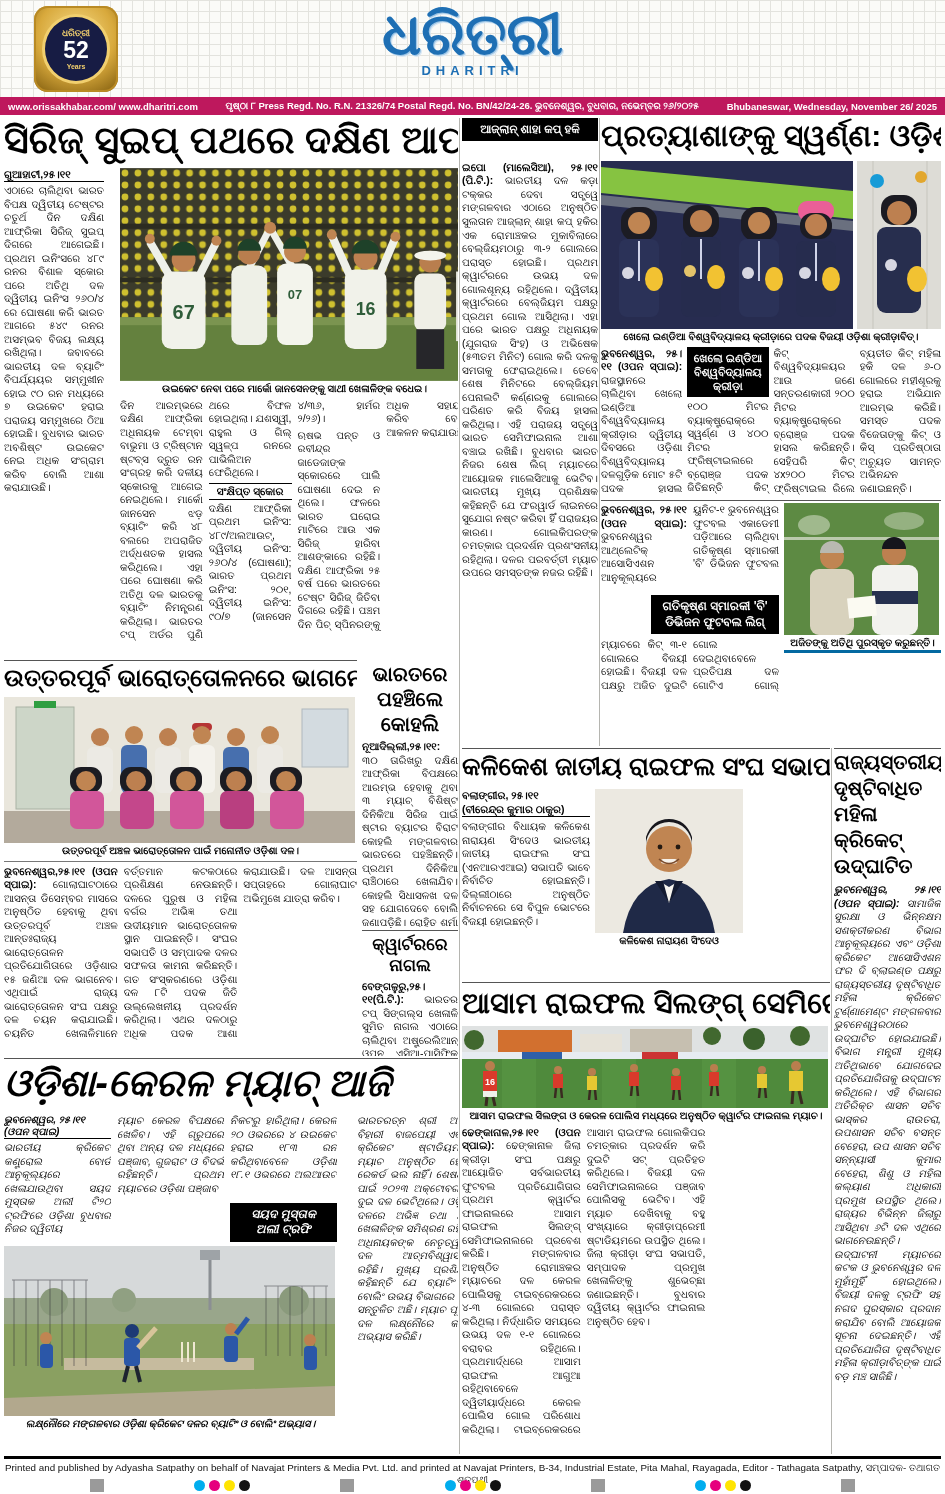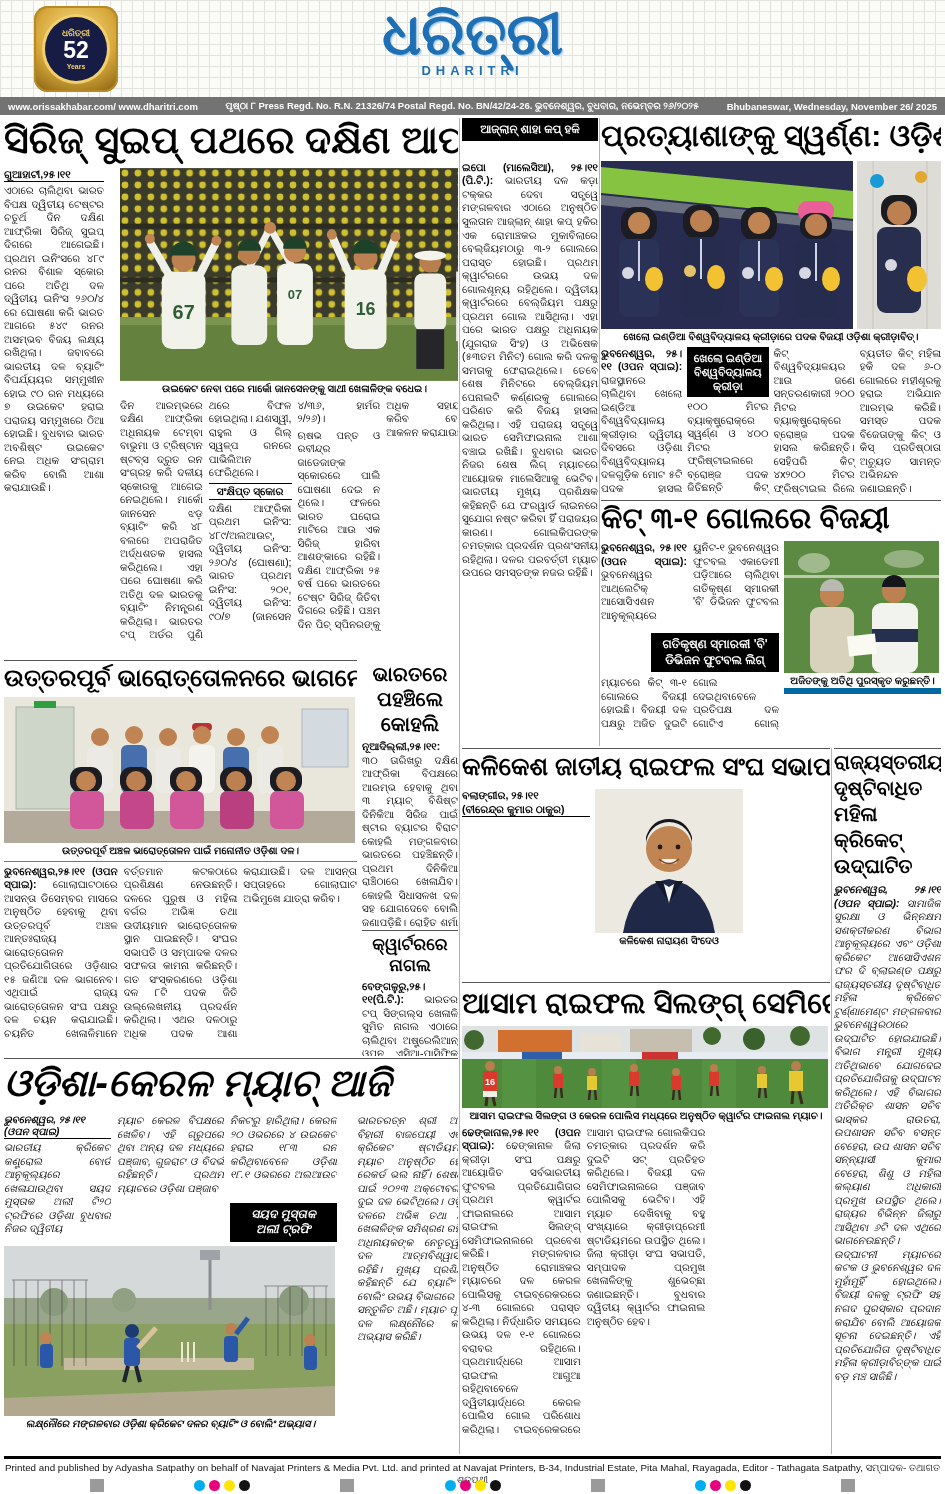--- a/index.html
+++ b/index.html
@@ -18,21 +18,21 @@
     display:flex;flex-direction:column;align-items:center;justify-content:center;line-height:1;}
   .b-top{color:#f1cf6e;font-size:9px;font-weight:bold;}
   .b-num{color:#ffffff;font-size:23px;font-weight:bold;margin:1px 0;}
   .b-yrs{color:#f1cf6e;font-size:7px;font-weight:bold;}
   .logo-wrap{position:absolute;left:0;top:4px;width:945px;text-align:center;}
   .logo-odia{font-size:58px;font-weight:bold;color:#1e6fb4;line-height:1.05;
     text-shadow:1px 1px 0 #9cc4e4, 2px 2px 0 #d9e8f4;}
   .logo-latin{font-size:13px;font-weight:bold;color:#1e6fb4;letter-spacing:5px;margin-top:-2px;}
 
   
-  .infobar{position:absolute;left:0;top:97px;width:945px;height:18px;background:#737373;color:#fff;
+  .infobar{position:absolute;left:0;top:97px;width:945px;height:18px;background:#be185d;color:#fff;
     display:flex;align-items:center;justify-content:space-between;font-size:9.5px;font-weight:bold;
     padding:0 8px;box-sizing:border-box;white-space:nowrap;}
 
   
   .art{position:absolute;overflow:hidden;background:#fff;box-sizing:border-box;}
   .hl{font-weight:bold;color:#000;line-height:1.18;margin:0;white-space:nowrap;overflow:hidden;}
   .body{font-size:10.4px;line-height:1.3;text-align:justify;margin:0;word-break:break-word;}
   .dl{font-weight:bold;}
   .u{border-bottom:1px solid #000;}
   .cap{font-size:10px;font-weight:bold;text-align:center;margin:2px 0 3px 0;line-height:1.25;overflow:hidden;}
@@ -271,21 +271,20 @@
       <div>
         <div class="bbox" style="font-size:11px;margin-bottom:3px;">ଖେଲୋ ଇଣ୍ଡିଆ ବିଶ୍ୱବିଦ୍ୟାଳୟ କ୍ରୀଡ଼ା</div>
         <p class="body">୧୦୦ ମିଟର ବ୍ୟାକ୍‌ଷ୍ଟ୍ରୋକ୍‌ରେ ସ୍ୱର୍ଣ୍ଣ ଓ ୪୦୦ ମିଟର ଫ୍ରିଷ୍ଟାଇଲରେ ବ୍ରୋଞ୍ଜ ପଦକ ଜିତିଛନ୍ତି କିଟ୍ ବିଶ୍ୱବିଦ୍ୟାଳୟର ଦିବ୍ୟିକା।</p>
       </div>
       <p class="body">କିଟ୍ ବିଶ୍ୱବିଦ୍ୟାଳୟର ଆଉ ଜଣେ ସନ୍ତରଣକାରୀ ୨୦୦ ମିଟର ବ୍ୟାକ୍‌ଷ୍ଟ୍ରୋକ୍‌ରେ ବ୍ରୋଞ୍ଜ ପଦକ ହାସଲ କରିଛନ୍ତି। ସେହିପରି କିଟ୍ ୪x୨୦୦ ମିଟର ଫ୍ରିଷ୍ଟାଇଲ ରିଲେ ଦଳ ମଧ୍ୟ ବ୍ରୋଞ୍ଜ ପଦକ ଜିତିଛି। ଏହା</p>
       <p class="body">ବ୍ୟତୀତ କିଟ୍ ମହିଳା ହକି ଦଳ ୬-୦ ଗୋଲରେ ମହୀଶୂରକୁ ହରାଇ ଅଭିଯାନ ଆରମ୍ଭ କରିଛି। ସମସ୍ତ ପଦକ ବିଜେତାଙ୍କୁ କିଟ୍ ଓ କିସ୍ ପ୍ରତିଷ୍ଠାତା ଅଚ୍ୟୁତ ସାମନ୍ତ ଅଭିନନ୍ଦନ ଜଣାଇଛନ୍ତି।</p>
     </div>
   </section>
 
   <section class="art rule-top" style="left:601px;top:500px;width:340px;height:246px;">
-    <h1 class="hl" style="font-size:29px;height:38px;">କିଟ୍ ୩-୧ ଗୋଲରେ ବିଜୟୀ</h1>
     <div class="a4-grid">
       <div class="a4-left">
         <p class="body p2col" style="height:88px;"><span class="dl">ଭୁବନେଶ୍ୱର, ୨୫।୧୧ (ଓପନ ସ୍ପାଇ):</span> <span>ଭୁବନେଶ୍ୱର ଆଥ୍‌ଲେଟିକ୍ ଆସୋସିଏଶନ ଆନୁକୂଲ୍ୟରେ ୟୁନିଟ-୧ ଭୁବନେଶ୍ୱର ଫୁଟବଲ ଏକାଡେମୀ ପଡ଼ିଆରେ ଚାଲିଥିବା ଗତିକୃଷ୍ଣ ସ୍ମାରକୀ 'ବି' ଡିଭିଜନ ଫୁଟବଲ ଲିଗ୍‌ର ମଙ୍ଗଳବାର ଅନୁଷ୍ଠିତ</span></p>
         <div class="bbox a4-box">ଗତିକୃଷ୍ଣ ସ୍ମାରକୀ 'ବି' ଡିଭିଜନ ଫୁଟବଲ ଲିଗ୍</div>
         <p class="body p2col" style="height:58px;">ମ୍ୟାଚରେ କିଟ୍ ୩-୧ ଗୋଲରେ ବିଜୟୀ ହୋଇଛି। ବିଜୟୀ ଦଳ ପକ୍ଷରୁ ଅଜିତ ଦୁଇଟି ଗୋଲ ଦେଇଥିବାବେଳେ ପ୍ରତିପକ୍ଷ ଦଳ ଗୋଟିଏ ଗୋଲ୍ ପରିଶୋଧ କରିଥିଲା। ଅତିଥିମାନେ ଅଜିତଙ୍କୁ ପ୍ଲେୟାର ଅଫ୍ ଦି ମ୍ୟାଚ ପୁରସ୍କାର ପ୍ରଦାନ କରିଥିଲେ।</p>
       </div>
       <div class="a4-right">
         <figure class="photo">
           <svg viewBox="0 0 155 132" width="155" height="132" xmlns="http://www.w3.org/2000/svg">
             <rect width="155" height="132" fill="#5d8a43"></rect>
@@ -299,21 +298,21 @@
               </g>
             <g>
                 <circle cx="110" cy="50" r="12" fill="#bd8050"></circle>
                 <path d="M98 46 a12 12 0 0 1 24 0" fill="#15151c"></path>
                 <rect x="88" y="62" width="46" height="70" rx="9" fill="#f2f2ee"></rect>
                 <rect x="88" y="88" width="46" height="13" fill="#25304f"></rect>
               </g>
             <rect x="64" y="94" width="28" height="20" fill="#fbfaf2" transform="rotate(-6 78 104)"></rect>
           </svg>
         </figure>
-        <div class="cap u" style="border-bottom:6px solid #0369a1;">ଅଜିତଙ୍କୁ ଅତିଥି ପୁରସ୍କୃତ କରୁଛନ୍ତି।</div>
+        <div class="cap u" style="border-bottom:3px solid #0369a1;">ଅଜିତଙ୍କୁ ଅତିଥି ପୁରସ୍କୃତ କରୁଛନ୍ତି।</div>
       </div>
     </div>
   </section>
 
   <section class="art rule-top" style="left:4px;top:660px;width:353px;height:396px;">
     <h1 class="hl" style="font-size:24px;height:33px;padding-top:3px;">ଉତ୍ତରପୂର୍ବ ଭାରୋତ୍ତୋଳନରେ ଭାଗନେବ ଓଡ଼ିଶା</h1>
     <figure class="photo">
       <svg viewBox="0 0 351 146" width="351" height="146" xmlns="http://www.w3.org/2000/svg">
         <rect width="351" height="146" fill="#e9e6dc"></rect>
         <rect x="12" y="10" width="58" height="102" fill="#cdd6c8" stroke="#a9b2a4"></rect>
@@ -456,20 +455,21 @@
       </div>
     </div>
   </section>
 
   <section class="art rule-top" style="left:462px;top:748px;width:368px;height:232px;">
     <h1 class="hl" style="font-size:25px;height:34px;padding-top:3px;">କଳିକେଶ ଜାତୀୟ ରାଇଫଲ ସଂଘ ସଭାପତି ନିର୍ବାଚିତ</h1>
     <div class="a9-grid">
       <div style="width:128px;flex:none;">
         <div class="a9-dl">ବଲାଙ୍ଗୀର, ୨୫।୧୧</div>
         <div class="a9-dl u" style="display:block;margin-bottom:3px;">(ବୀରେନ୍ଦ୍ର କୁମାର ଠାକୁର)</div>
+        <p class="body">ବଲାଙ୍ଗୀର ବିଧାୟକ କଳିକେଶ ନାରାୟଣ ସିଂଦେଓ ଭାରତୀୟ ଜାତୀୟ ରାଇଫଲ ସଂଘ (ଏନଆରଏଆଇ) ସଭାପତି ଭାବେ ନିର୍ବାଚିତ ହୋଇଛନ୍ତି। ଦିଲ୍ଲୀଠାରେ ଅନୁଷ୍ଠିତ ନିର୍ବାଚନରେ ସେ ବିପୁଳ ଭୋଟରେ ବିଜୟୀ ହୋଇଛନ୍ତି।</p>
       </div>
       <div style="width:148px;flex:none;">
         <figure class="photo">
           <svg viewBox="0 0 148 144" width="148" height="144" xmlns="http://www.w3.org/2000/svg">
             <rect width="148" height="144" fill="#ece9e1"></rect>
             <path d="M28 144 q8 -48 46 -54 q38 6 46 54 z" fill="#1f2947"></path>
             <polygon points="64,92 74,114 84,92 74,98" fill="#f6f4ee"></polygon>
             <polygon points="60,92 74,114 68,92" fill="#131a30"></polygon>
             <polygon points="88,92 74,114 80,92" fill="#131a30"></polygon>
             <circle cx="74" cy="60" r="23" fill="#c08552"></circle>

